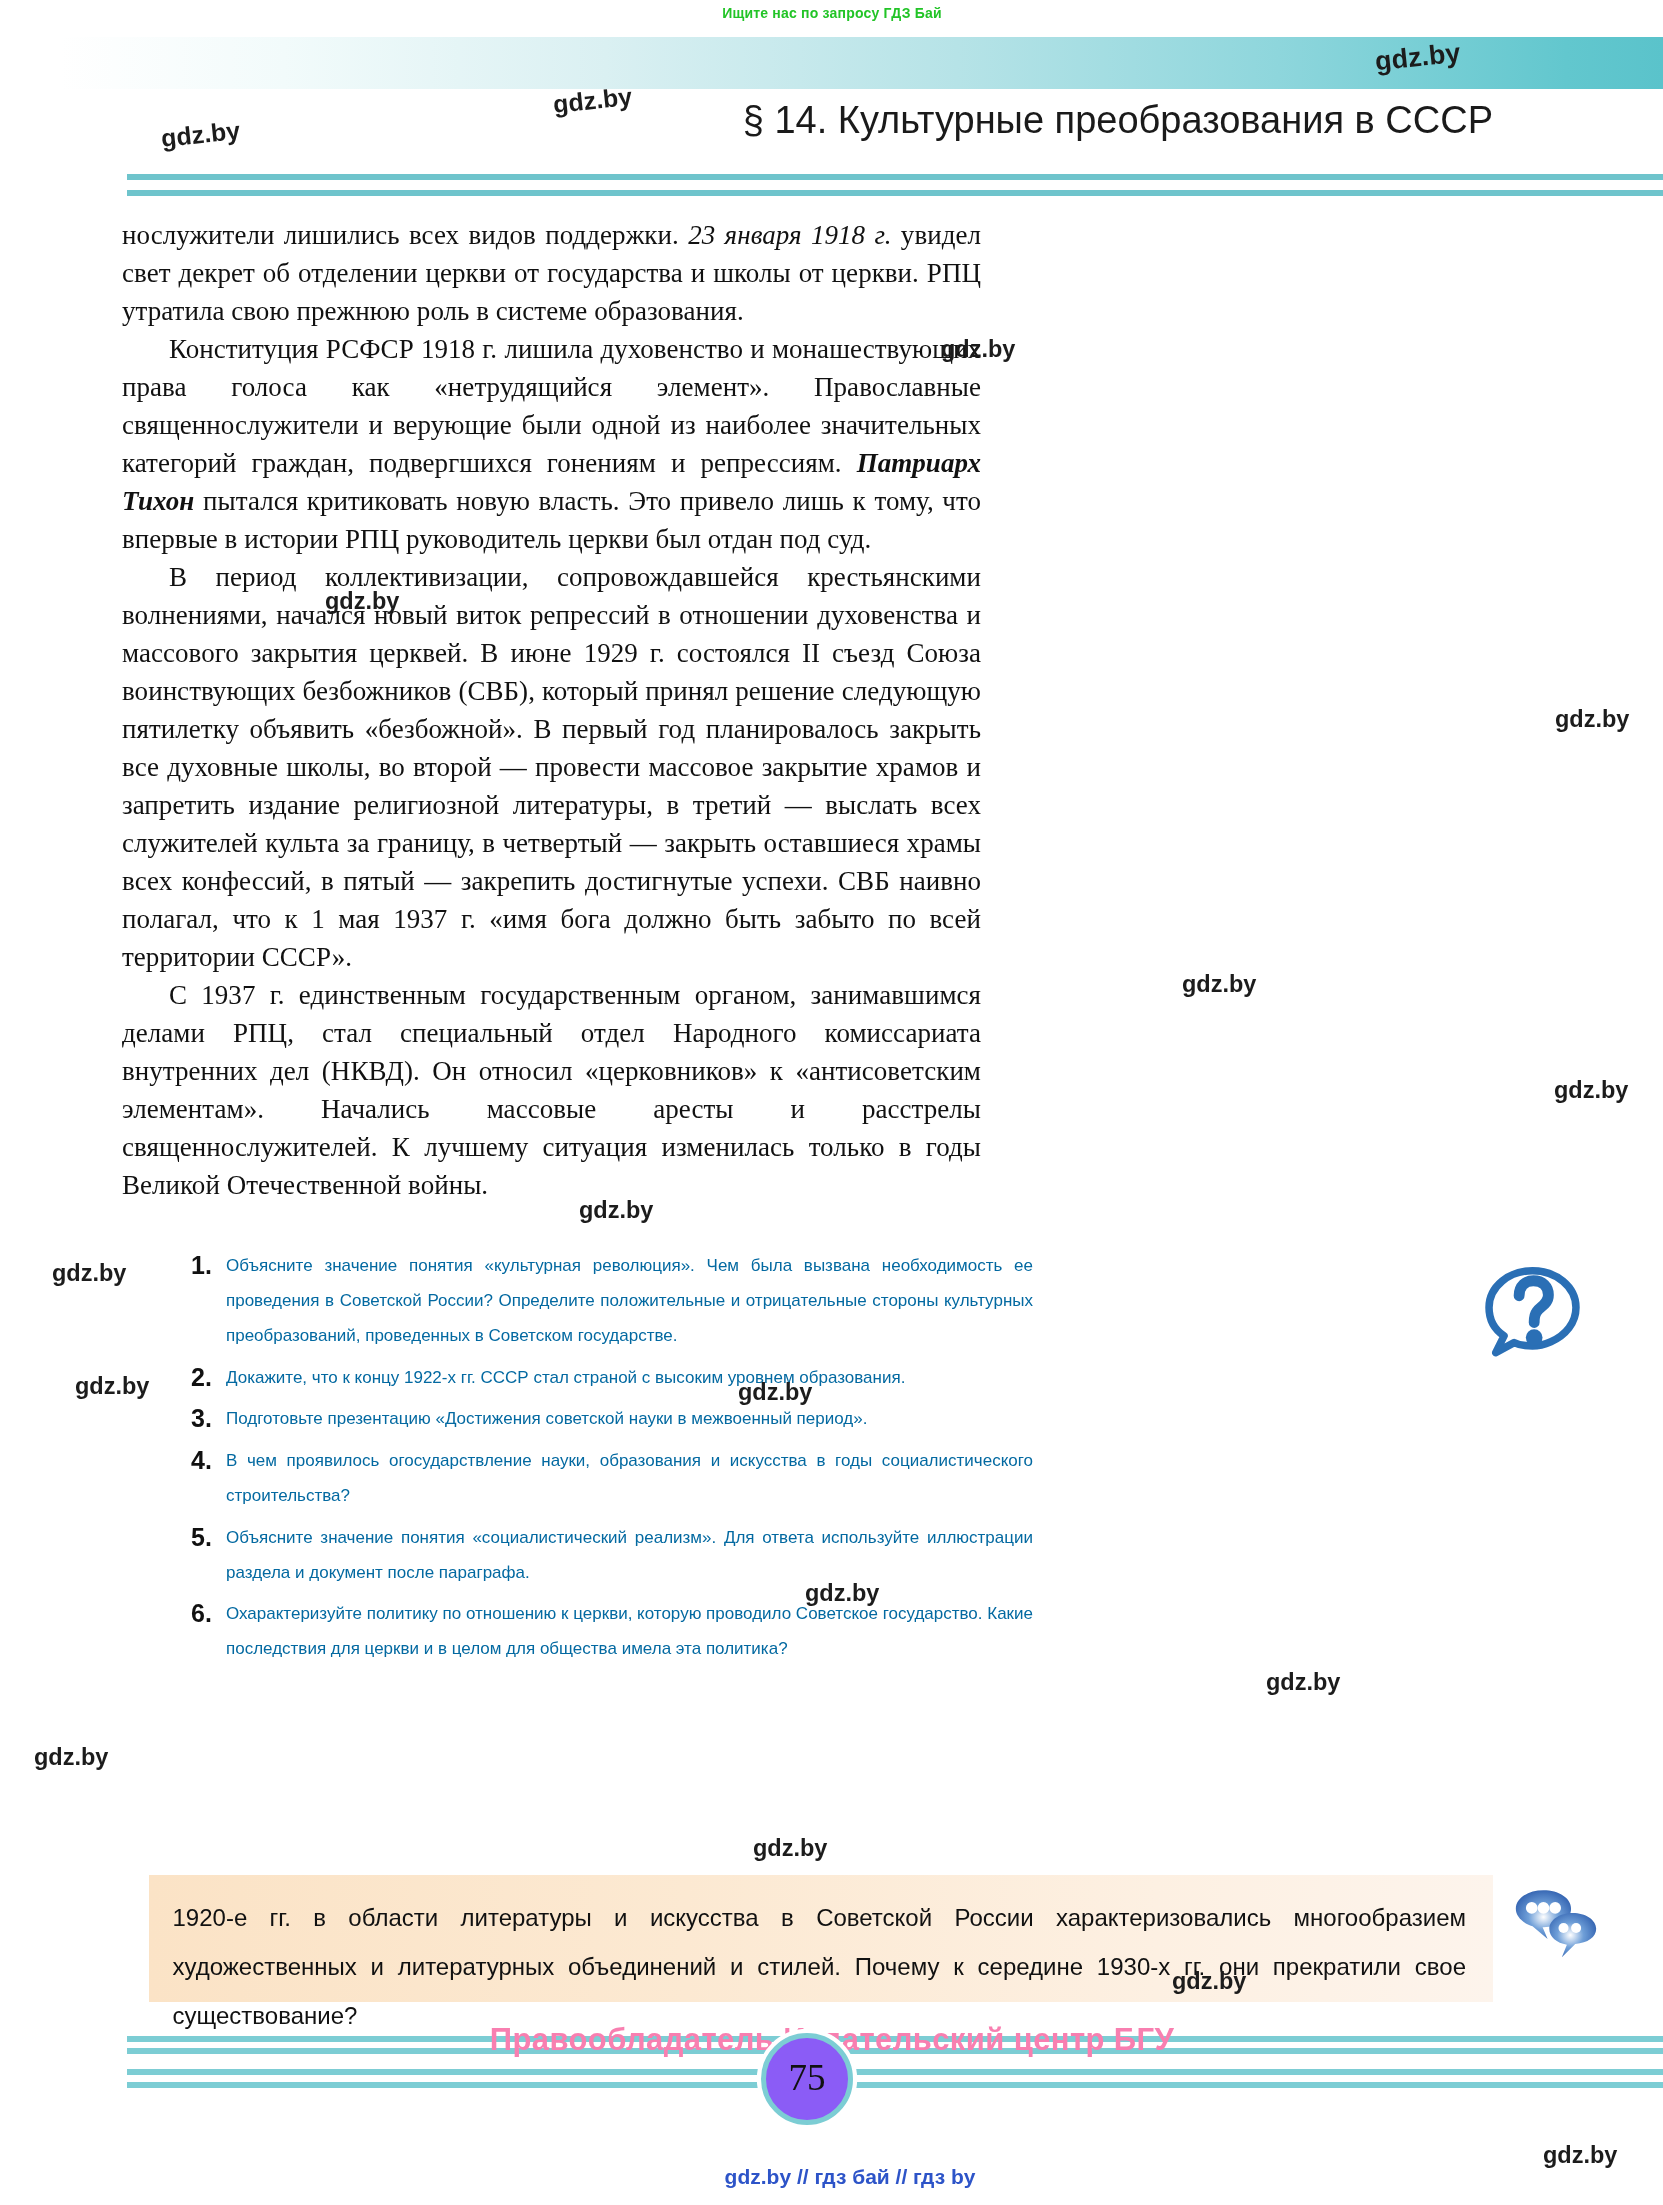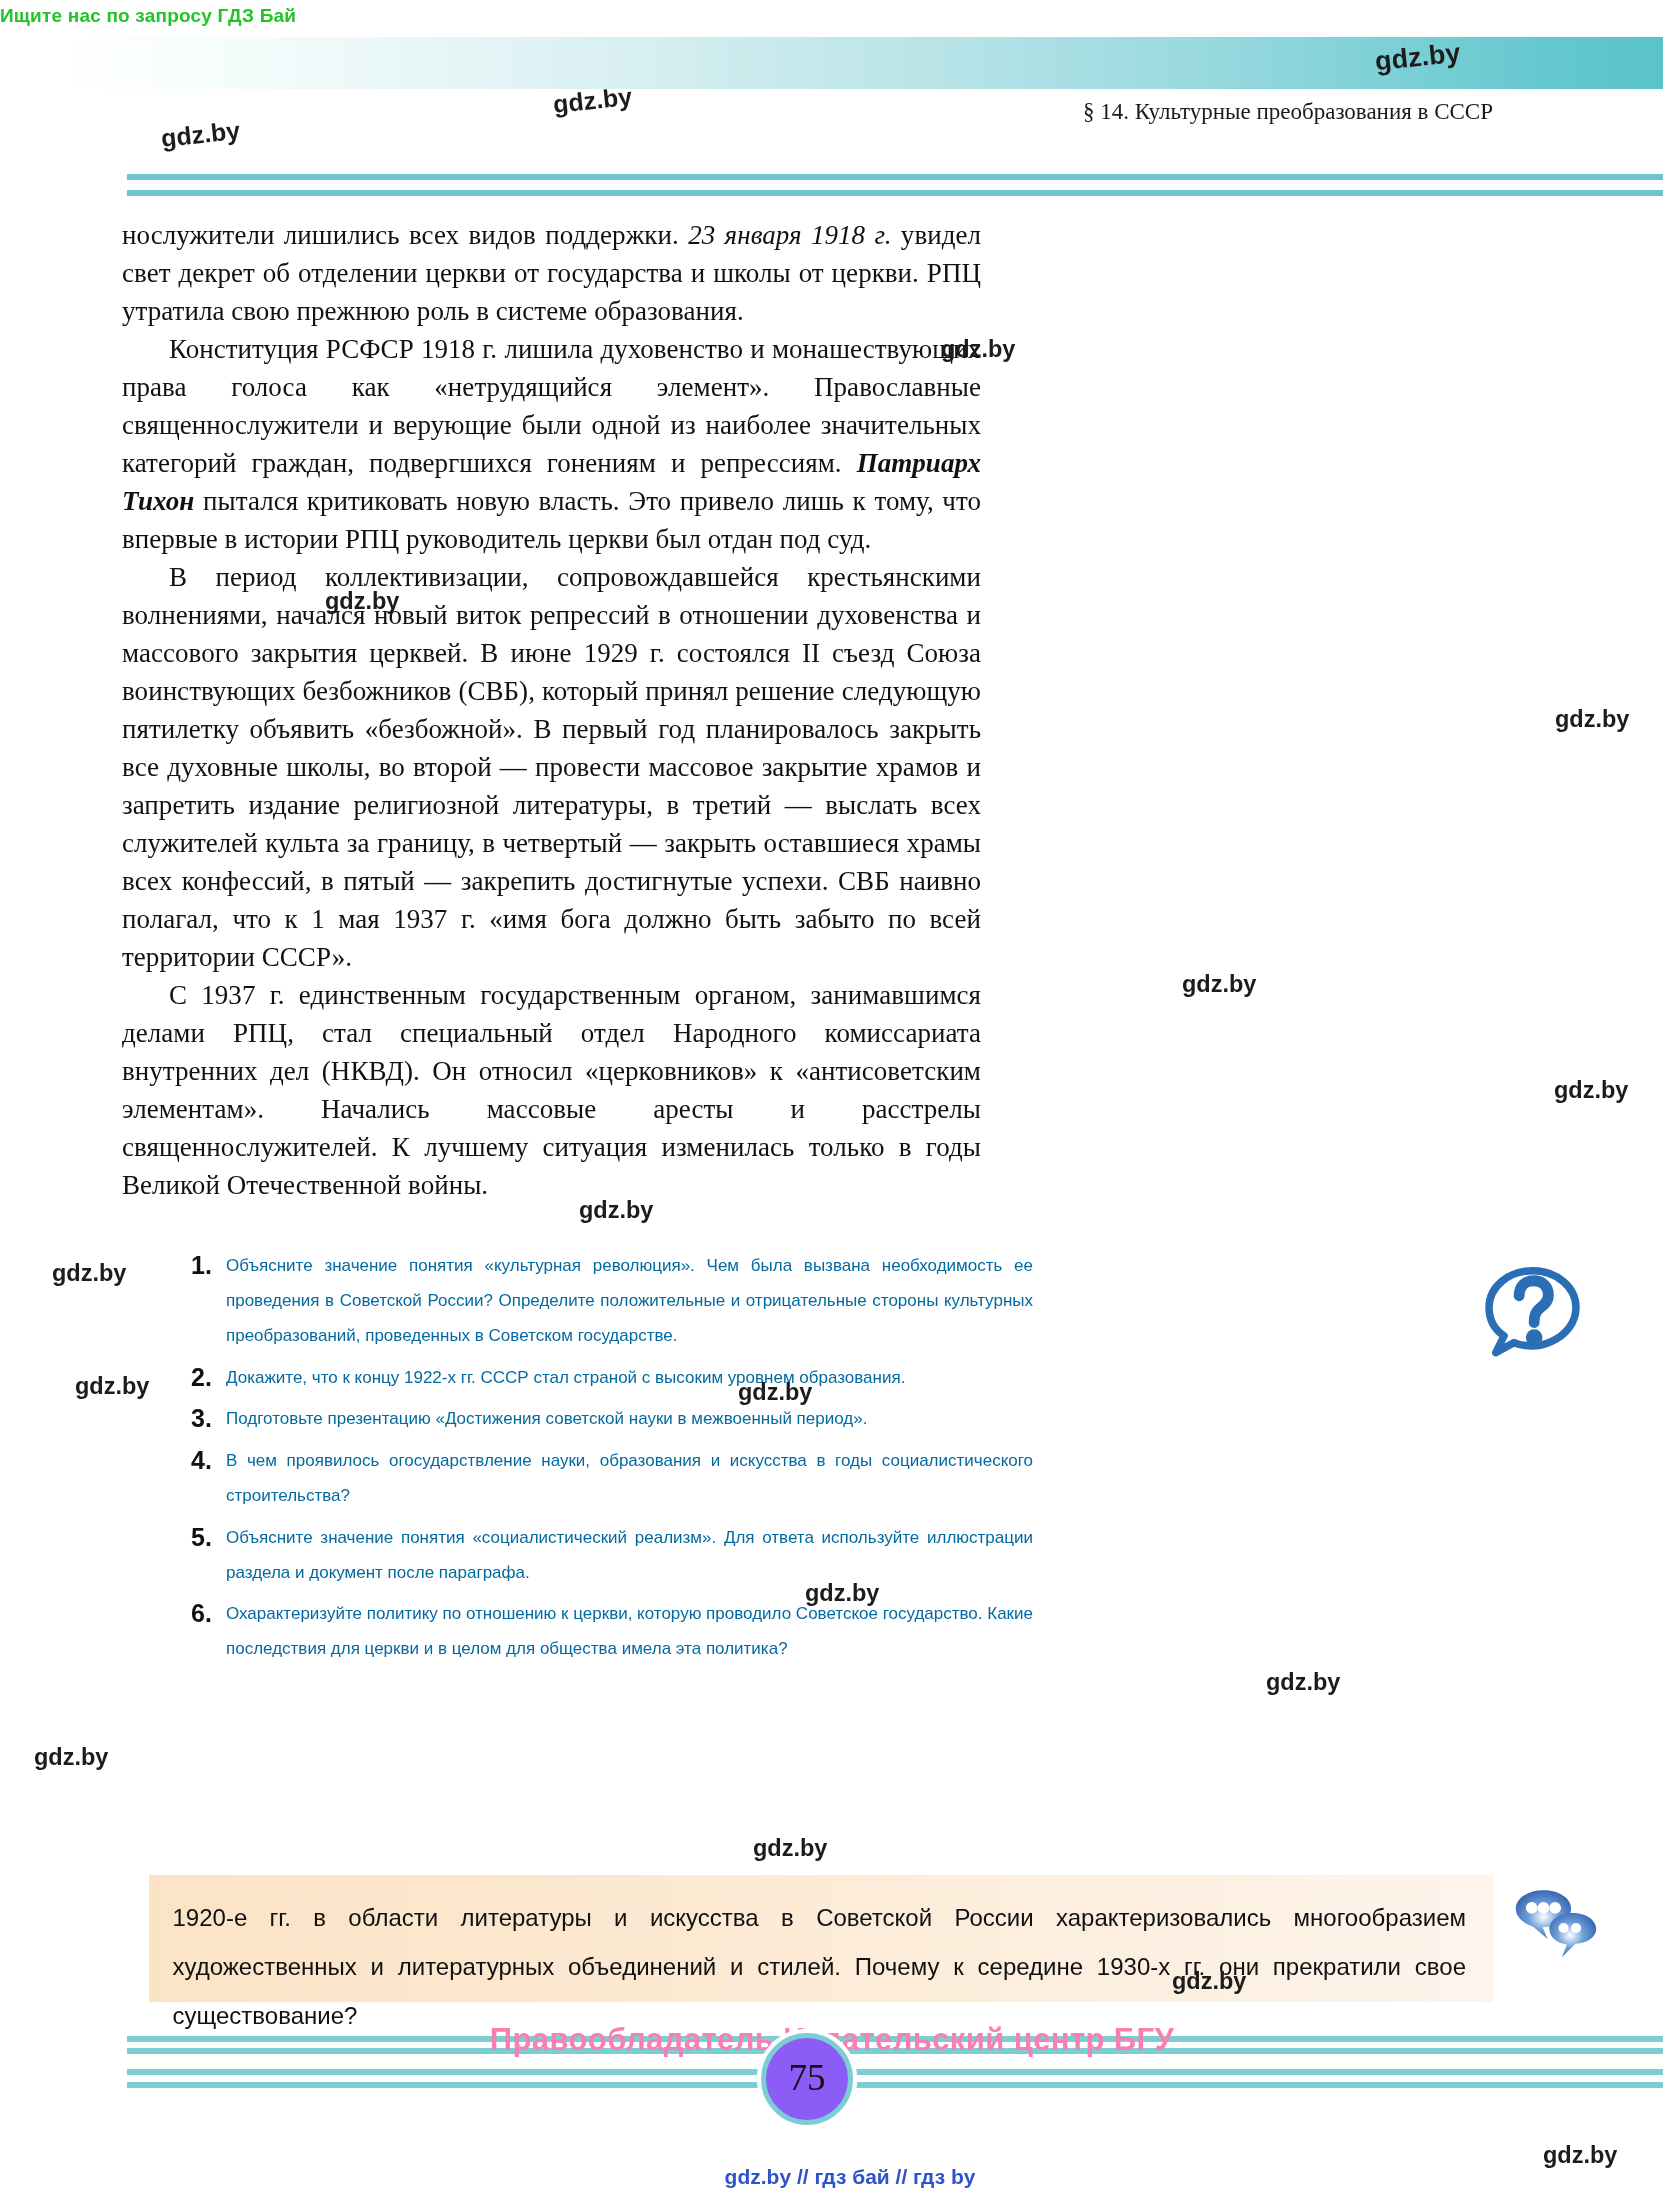--- a/index.html
+++ b/index.html
@@ -15,23 +15,24 @@
     overflow: hidden;
     font-family: "Liberation Serif", serif;
   }
 
   
   .promo-line {
     position: absolute;
     top: 5px;
     left: 0;
     width: 100%;
+    text-align: center;
     color: #22c427;
     font-family: "Liberation Sans", sans-serif;
-    font-size: 19px;
+    font-size: 14px;
     font-weight: 700;
     letter-spacing: 0.2px;
     white-space: nowrap;
   }
 
   
   .header-band {
     position: absolute;
     top: 37px;
     left: 60px;
@@ -40,22 +41,22 @@
     background: linear-gradient(to right, #ffffff 0%, #f2fbfb 14%, #daf0f2 34%, #b6e3e7 56%, #8ed6dc 76%, #62c7ce 94%, #5ac3cb 100%);
   }
 
   
   .section-title {
     position: absolute;
     top: 99px;
     left: 0;
     width: 1493px;
     text-align: right;
-    font-family: Liberation Serif, serif;
-    font-size: 23px;
+    font-family: Liberation Sans, sans-serif;
+    font-size: 38px;
     font-weight: 400;
     color: #1a1a1a;
     white-space: nowrap;
   }
 
   
   .header-rule {
     position: absolute;
     left: 127px;
     width: 1536px;

